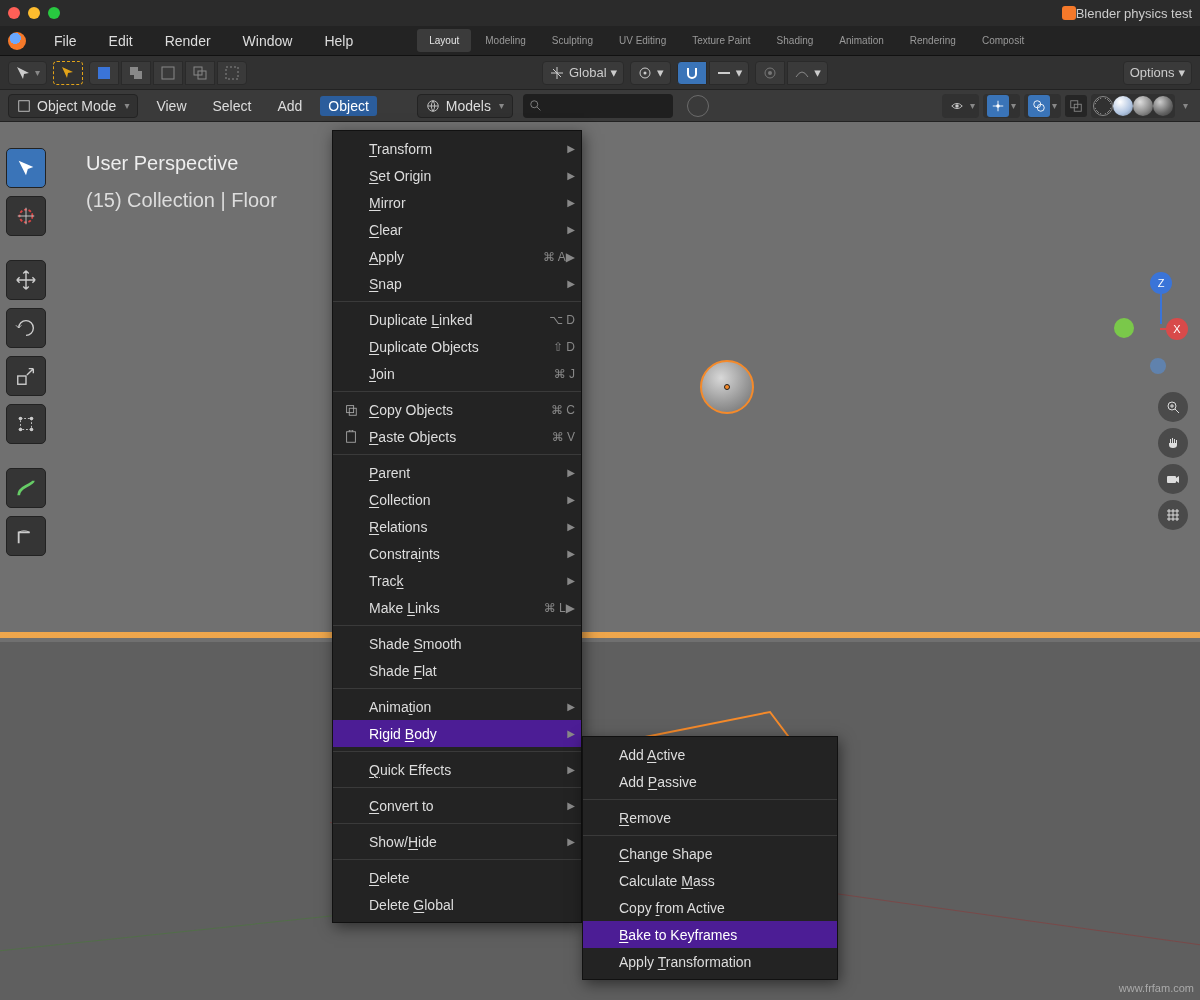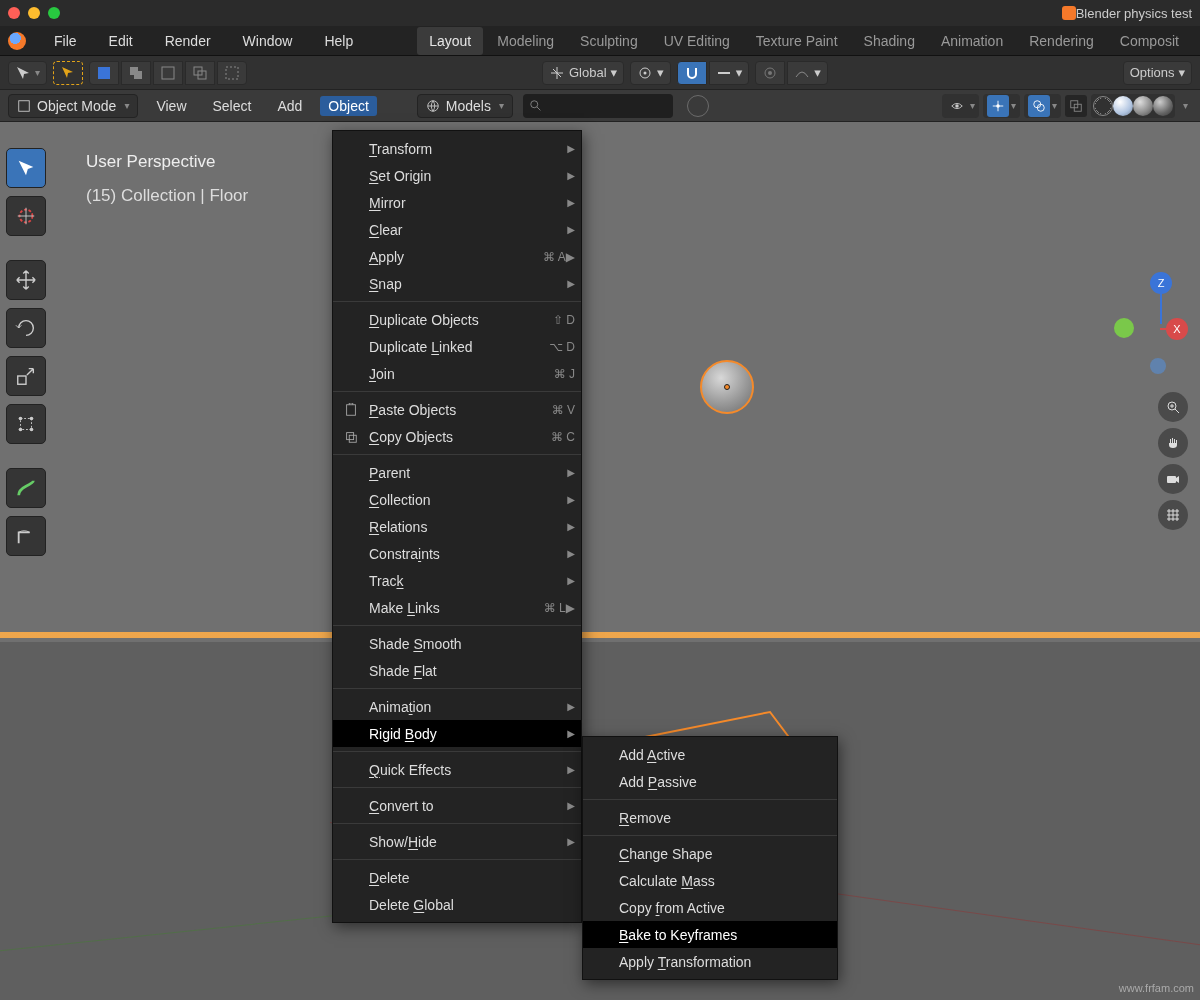--- a/index.html
+++ b/index.html
@@ -12,21 +12,21 @@
 .tl-close { background:#ff5f57; } .tl-min { background:#febc2e; } .tl-max { background:#28c840; }
 .titlebar .doc { position: absolute; right: 8px; display: flex; align-items: center; gap: 0; font-size: 13px; color: #ccc; }
 .doc .blendicon { width: 14px; height: 14px; background: #f5792a; border-radius: 3px; display:inline-block; }
 
 
 .menubar { height: 30px; background: #232323; display: flex; align-items: center; padding: 0 8px; gap: 12px; border-bottom: 1px solid #111; }
 .menubar .logo { width: 18px; height: 18px; border-radius: 50%; background: radial-gradient(circle at 40% 35%, #6aa8ff 0 35%, transparent 36%), #f5792a; margin-right: 6px; }
 .menubar .m { padding: 4px 10px; cursor: pointer; border-radius: 3px; font-size: 14px; color:#ddd;}
 .menubar .spacer { flex: 0 0 20px; }
 .menubar .workspaces { display: flex; gap: 2px; margin-left: 10px; }
-.menubar .ws { padding: 6px 12px; color: #999; font-size: 14px; cursor:pointer; }
+.menubar .ws { padding: 6px 12px; color: #999; font-size: 10px; cursor:pointer; }
 .menubar .ws.active { background: #3b3b3b; color: #e6e6e6; border-radius: 3px; }
 
 
 .header1 { height: 34px; background: #313131; display: flex; align-items: center; padding: 0 8px; gap: 6px; border-bottom: 1px solid #222; }
 .hbtn { height: 24px; min-width: 24px; background: #3a3a3a; border: 1px solid #2a2a2a; border-radius: 4px; display:flex; align-items:center; justify-content:center; padding: 0 6px; gap:4px; color:#ccc; cursor:pointer; font-size:13px; }
 .hbtn svg { width: 16px; height: 16px; }
 .hgroup { display: flex; gap: 2px; }
 .hgroup .hbtn { border-radius: 0; }
 .hgroup .hbtn:first-child { border-radius: 4px 0 0 4px; }
 .hgroup .hbtn:last-child { border-radius: 0 4px 4px 0; }
@@ -59,21 +59,21 @@
 .lt-btn { width:40px; height:40px; background:#353535; border:1px solid #222; border-radius:5px; display:flex; align-items:center; justify-content:center; cursor:pointer;}
 .lt-btn.active { background:#3a74b8; }
 .lt-btn svg { width:22px; height:22px; }
 
 
 .viewport { position:absolute; left:0; right:0; top:122px; bottom:0; background:#707070; overflow:hidden; }
 .vp-floor { position:absolute; left:0; right:0; top:520px; bottom:0; background:#5f5f5f; }
 .vp-horizon { position:absolute; left:0; right:0; top:510px; height:6px; background:linear-gradient(#f5a94a,#f5a94a); opacity:.95;}
 .vp-redline { position:absolute; left:330px; top:700px; width:900px; height:1px; background:#8a3a3a; transform:rotate(8deg); transform-origin:left center; opacity:.6;}
 .vp-greenline { position:absolute; left:-50px; top:760px; width:700px; height:1px; background:#4a7a3a; transform:rotate(-6deg); transform-origin:right center; opacity:.6;}
-.vp-state { position:absolute; left:86px; top:30px; font-size:17px; color:#eee; }
+.vp-state { position:absolute; left:86px; top:30px; font-size:20px; color:#eee; }
 .vp-state .line2 { color:#ddd; margin-top:14px;}
 .vp-sphere { position:absolute; left:700px; top:238px; width:54px; height:54px; border-radius:50%; background:radial-gradient(circle at 38% 32%, #d8d8d8, #9a9a9a 55%, #6a6a6a); border:2px solid #f58a2a;}
 .vp-sphere .origin { position:absolute; left:50%; top:50%; width:6px; height:6px; margin:-3px 0 0 -3px; background:#f58a2a; border-radius:50%; border:1px solid #222;}
 .vp-plane { position:absolute; left:600px; top:580px; width:210px; height:100px; }
 
 
 .gizmo { position:absolute; right:20px; top:150px; width:70px; height:100px; }
 .gz-z { position:absolute; left:40px; top:0; width:22px; height:22px; border-radius:50%; background:#3a74d8; color:#fff; font-size:11px; display:flex; align-items:center; justify-content:center;}
 .gz-x { position:absolute; left:56px; top:46px; width:22px; height:22px; border-radius:50%; background:#d84a4a; color:#fff; font-size:11px; display:flex; align-items:center; justify-content:center;}
 .gz-y { position:absolute; left:4px; top:46px; width:20px; height:20px; border-radius:50%; background:#7ac84a;}
@@ -81,21 +81,21 @@
 .gz-line1 { position:absolute; left:50px; top:20px; width:2px; height:32px; background:#3a74d8;}
 .gz-line2 { position:absolute; left:50px; top:56px; width:18px; height:2px; background:#d84a4a;}
 
 .navbtns { position:absolute; right:12px; top:270px; display:flex; flex-direction:column; gap:6px; }
 .navbtn { width:30px; height:30px; border-radius:50%; background:#4a4a4a; display:flex; align-items:center; justify-content:center; cursor:pointer; color:#ddd;}
 .navbtn svg { width:16px; height:16px; }
 
 
 .menu { position:absolute; background:#232323; border:1px solid #111; box-shadow:2px 4px 14px rgba(0,0,0,.5); padding:4px 0; min-width:250px; font-size:14px; }
 .menu .mi { display:flex; align-items:center; height:27px; padding:0 6px 0 36px; cursor:pointer; white-space:nowrap; position:relative; color:#ddd;}
-.menu .mi.hl { background:#000000; color:#fff; }
+.menu .mi.hl { background:#4c1d95; color:#fff; }
 .menu .mi .sc { margin-left:auto; color:#888; font-size:12px; padding-left:20px;}
 .menu .mi .sub { margin-left:auto; color:#888; font-size:10px; padding-left:20px;}
 .menu .sep { height:1px; background:#3a3a3a; margin:4px 0; }
 .menu .mi .ico { position:absolute; left:10px; width:16px; height:16px; display:flex; align-items:center; justify-content:center; color:#aaa;}
 .menu .mi u { text-decoration: underline; text-underline-offset: 2px; }
 
 .watermark { position:absolute; right:6px; bottom:6px; font-size:11px; color:#aaa; }
 </style>
 </head>
 <body>
@@ -419,52 +419,52 @@
     <div class="mi">
       <span><u>A</u>pply</span>
       <span class="sc">⌘ A▶</span>
     </div>
     <div class="mi">
       <span><u>S</u>nap</span>
       <span class="sub">▶</span>
     </div>
     <div class="sep"></div>
     <div class="mi">
+      <span>Duplicate <u>L</u>inked</span>
+      <span class="sc">⌥ D</span>
+    </div>
+    <div class="mi">
       <span><u>D</u>uplicate Objects</span>
       <span class="sc">⇧ D</span>
     </div>
     <div class="mi">
-      <span>Duplicate <u>L</u>inked</span>
-      <span class="sc">⌥ D</span>
-    </div>
-    <div class="mi">
       <span><u>J</u>oin</span>
       <span class="sc">⌘ J</span>
     </div>
     <div class="sep"></div>
+    <div class="mi">
+      <span class="ico">
+        <svg width="14" height="14" viewBox="0 0 16 16">
+          <rect x="3" y="3" width="8" height="8" fill="none" stroke="#aaa"></rect>
+          <rect x="6" y="6" width="8" height="8" fill="none" stroke="#aaa"></rect>
+        </svg>
+      </span>
+      <span><u>C</u>opy Objects</span>
+      <span class="sc">⌘ C</span>
+    </div>
     <div class="mi">
       <span class="ico">
         <svg width="14" height="14" viewBox="0 0 16 16">
           <rect x="3" y="2" width="10" height="12" fill="none" stroke="#aaa"></rect>
           <path d="M6 2 L6 0 L10 0 L10 2" stroke="#aaa" fill="none"></path>
         </svg>
       </span>
       <span><u>P</u>aste Objects</span>
       <span class="sc">⌘ V</span>
     </div>
-    <div class="mi">
-      <span class="ico">
-        <svg width="14" height="14" viewBox="0 0 16 16">
-          <rect x="3" y="3" width="8" height="8" fill="none" stroke="#aaa"></rect>
-          <rect x="6" y="6" width="8" height="8" fill="none" stroke="#aaa"></rect>
-        </svg>
-      </span>
-      <span><u>C</u>opy Objects</span>
-      <span class="sc">⌘ C</span>
-    </div>
     <div class="sep"></div>
     <div class="mi">
       <span><u>P</u>arent</span>
       <span class="sub">▶</span>
     </div>
     <div class="mi">
       <span><u>C</u>ollection</span>
       <span class="sub">▶</span>
     </div>
     <div class="mi">

